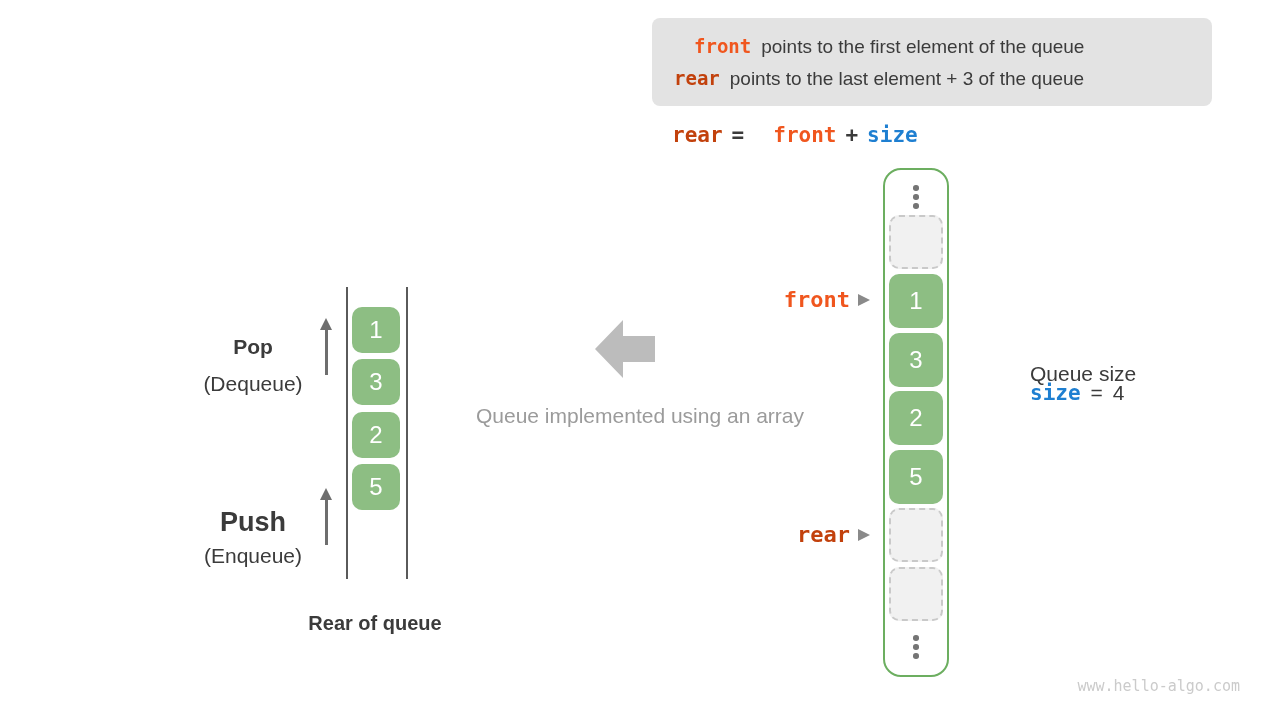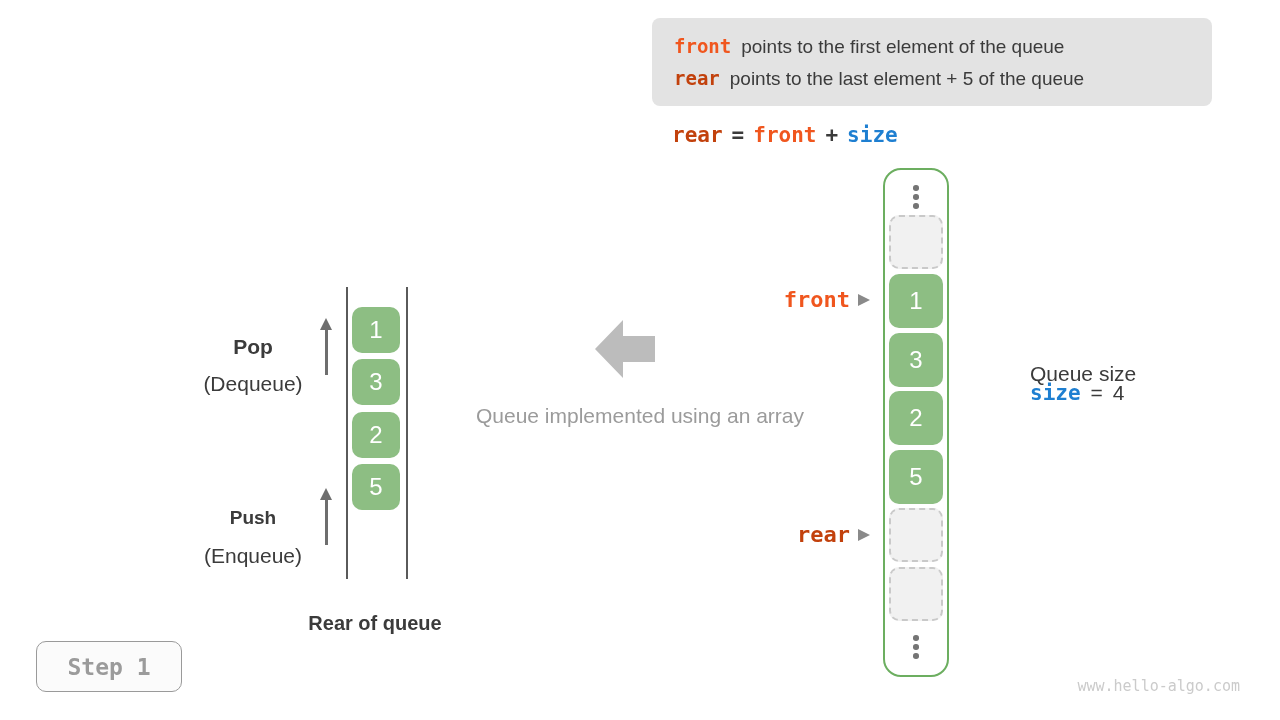--- a/index.html
+++ b/index.html
@@ -1,21 +1,21 @@
 <!DOCTYPE html>
 <html><head>
 <meta charset="utf-8">
 <style>
   * { margin:0; padding:0; box-sizing:border-box; }
   html,body { background:#ffffff; }
   body { font-family:"Liberation Sans", sans-serif; color:#3b3b3b; }
   .canvas { position:relative; width:1280px; height:720px; background:#ffffff; overflow:hidden; }
 
   .code { font-family:"DejaVu Sans Mono", monospace; font-weight:bold; }
-  .orange { color:#F0561E; }
+  .orange { color:#F0561E;margin-left:20px; }
   .teal   { color:#c2410c; }
   .blue   { color:#1E7FD1; }
   .dark   { color:#3b3b3b; }
 
   
   .legend { position:absolute; left:652px; top:18px; width:560px; height:88px;
             background:#E3E3E3; border-radius:8px; display:flex; flex-direction:column;
             justify-content:center; gap:9px; padding-left:22px; }
   .legend-row { display:flex; align-items:baseline; gap:10px; font-size:19px; }
   .legend-row .code { font-size:19px; }
@@ -25,21 +25,21 @@
   .formula { position:absolute; left:672px; top:123px; display:flex; align-items:center;
              gap:9px; font-size:21px; }
   .formula .code { font-size:21px; }
 
   
   .lbl { position:absolute; text-align:center; color:#3b3b3b; }
   .front-of-queue { left:275px; top:232px; width:200px; font-size:21px; font-weight:bold; }
   .rear-of-queue  { left:275px; top:612px; width:200px; font-size:20px; font-weight:bold; }
   .pop-label  { left:193px; top:335px; width:120px; font-size:21px; font-weight:bold; }
   .pop-sub    { left:173px; top:372px; width:160px; font-size:21px; }
-  .push-label { left:193px; top:507px; width:120px; font-size:19px; font-weight:bold; }
+  .push-label { left:193px; top:507px; width:120px; font-size:27px; font-weight:bold; }
   .push-sub   { left:173px; top:544px; width:160px; font-size:21px; }
 
   
   .wall { position:absolute; width:1.5px; background:#5a5a5a; top:287px; height:292px; }
   .wall.left  { left:346px; }
   .wall.right { left:406px; }
 
   
   .lq-box { position:absolute; left:352px; width:48px; height:46px; border-radius:10px;
             background:#8DBE83; color:#ffffff; font-size:24px; font-weight:500;
@@ -101,21 +101,21 @@
 
 <div class="canvas">
 
   <div class="legend">
     <div class="legend-row">
       <span class="code orange">front</span>
       <span class="legend-text">points to the first element of the queue</span>
     </div>
     <div class="legend-row">
       <span class="code teal">rear</span>
-      <span class="legend-text">points to the last element + 5 of the queue</span>
+      <span class="legend-text">points to the last element + 3 of the queue</span>
     </div>
   </div>
 
   <div class="formula">
     <span class="code teal">rear</span>
     <span class="code dark">=</span>
     <span class="code orange">front</span>
     <span class="code dark">+</span>
     <span class="code blue">size</span>
   </div>
@@ -172,17 +172,16 @@
     <span class="ptr-arrow"></span>
   </div>
 
   <div class="qsize-title">Queue size</div>
   <div class="qsize-row">
     <span class="code blue">size</span>
     <span>=</span>
     <span>4</span>
   </div>
 
-  <div class="step">Step 1</div>
 
   <div class="watermark">www.hello-algo.com</div>
 
 </div>
 
 </body></html>

